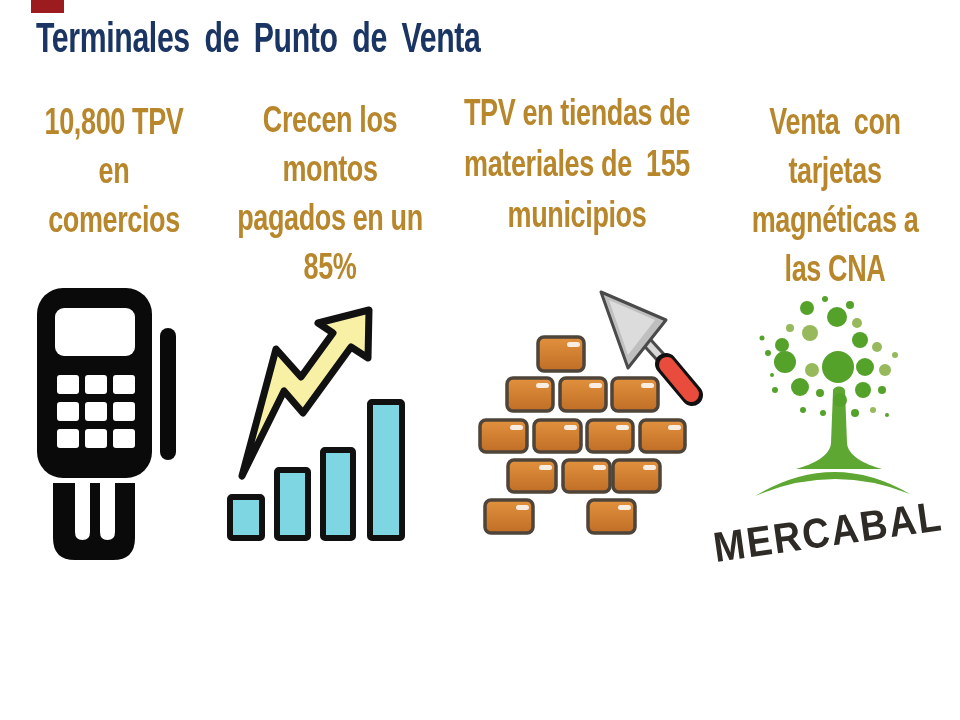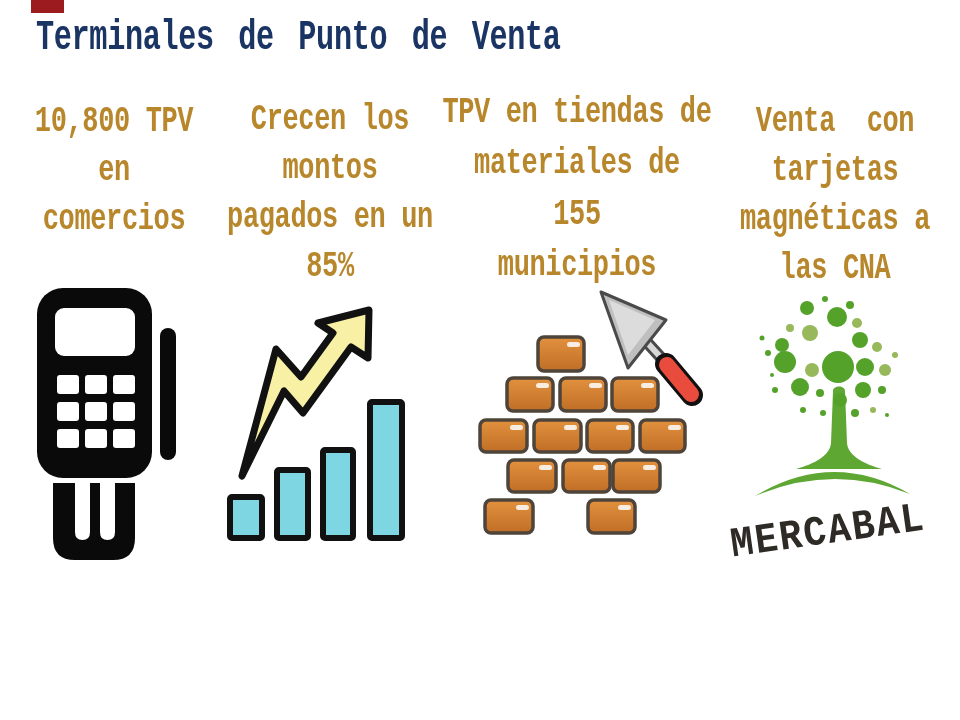--- a/index.html
+++ b/index.html
@@ -1,18 +1,18 @@
 <!DOCTYPE html>
 <html><head>
 <meta charset="utf-8">
 <style>
   html,body{margin:0;padding:0;background:#ffffff;}
   .slide{
     position:relative;width:960px;height:720px;background:#ffffff;overflow:hidden;
-    font-family:Liberation Mono, monospace;
+    font-family:Liberation Sans, sans-serif;
   }
   .accent-bar{position:absolute;left:31px;top:0;width:33px;height:13px;background:#9B1B1E;}
   .page-title{
     position:absolute;left:36px;top:16px;color:#1A3563;font-weight:bold;
     font-size:42px;line-height:44px;white-space:nowrap;word-spacing:0.22em;letter-spacing:-0.5px;
     transform:scaleX(0.72);transform-origin:left top;
   }
   .col-header{
     position:absolute;color:#B8862B;font-weight:bold;text-align:center;
     white-space:pre-wrap;font-size:36px;line-height:49px;letter-spacing:-0.5px;

